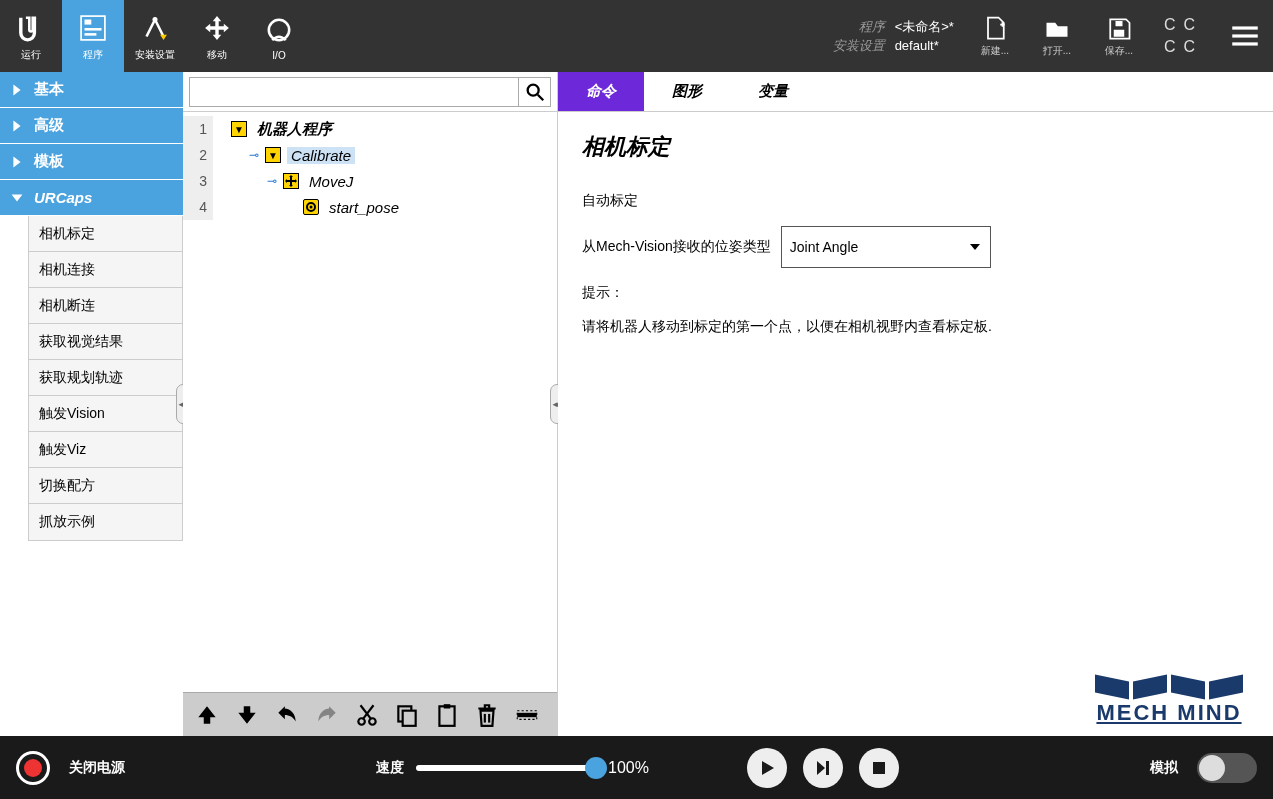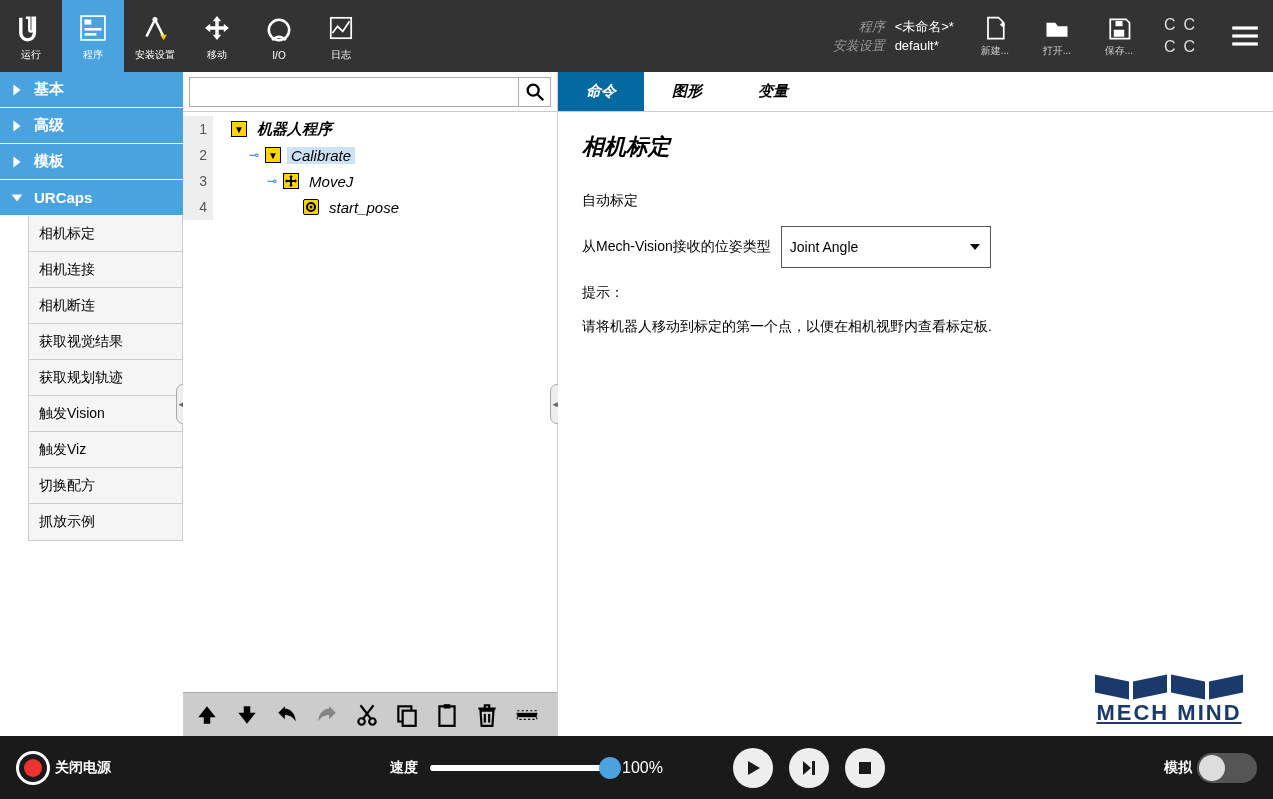--- a/index.html
+++ b/index.html
@@ -16,21 +16,21 @@
 .tb-meta-k { color:#999; font-style:italic; text-align:right; width:60px;}
 .tb-file { width:62px; display:flex; flex-direction:column; align-items:center; justify-content:center; gap:2px; cursor:pointer; }
 .tb-file svg { width:28px; height:28px; }
 .tb-file-label { font-size:10px; color:#ccc; }
 .cc { display:flex; flex-direction:column; justify-content:center; gap:4px; padding:8px 14px; font-family:monospace; font-size:16px; color:#ddd; letter-spacing:8px;}
 .hamburger { width:56px; display:flex; align-items:center; justify-content:center; cursor:pointer; }
 .hamburger svg{width:34px;height:34px;}
 .body { position:absolute; top:72px; left:0; right:0; bottom:63px; display:flex; }
 .sidebar { width:183px; background:#fff; }
 .side-section { height:36px; background:#4aa3df; color:#fff; display:flex; align-items:center; gap:8px; padding-left:8px; border-bottom:1px solid #fff; cursor:pointer; font-size:15px; font-weight:bold;}
-.side-section.open { background:#4aa3df; }
+.side-section.open { background:#4aa3df;font-style:italic; }
 .chev { width:18px; height:18px; }
 .side-sub { margin-left:28px; border:1px solid #ccc; border-top:none; }
 .side-item { height:36px; display:flex; align-items:center; padding-left:10px; font-size:14px; border-bottom:1px solid #ccc; cursor:pointer; background:#f5f5f5; }
 .side-item:last-child{border-bottom:none;}
 .midcol { width:375px; border-right:1px solid #ccc; display:flex; flex-direction:column; position:relative; background:#fff;}
 .searchbar { height:40px; display:flex; align-items:center; padding:4px 6px; border-bottom:1px solid #ccc;}
 .searchbar input{flex:1;height:30px;border:1px solid #aaa;padding:0 6px;font-size:14px;}
 .search-btn{width:32px;height:30px;display:flex;align-items:center;justify-content:center;border:1px solid #aaa;border-left:none;cursor:pointer;}
 .search-btn svg{width:22px;height:22px;}
 .tree { flex:1; overflow:auto; font-size:15px; padding-top:4px;}
@@ -44,38 +44,38 @@
 .key-icon{color:#2a7dd1;font-size:12px;}
 .tlabel { font-style:italic; padding:0 4px;}
 .tlabel.bold{font-weight:bold;}
 .mid-toolbar { height:44px; background:#ccc; display:flex; align-items:center; gap:12px; padding:0 10px; border-top:1px solid #aaa;}
 .mt-btn { width:28px; height:28px; display:flex; align-items:center; justify-content:center; cursor:pointer;}
 .mt-btn svg{width:26px;height:26px;}
 .mt-btn.disabled{opacity:.35; cursor:default;}
 .rightcol { flex:1; display:flex; flex-direction:column; position:relative; background:#fff;}
 .tabs { display:flex; height:40px; border-bottom:1px solid #ccc; align-items:stretch; }
 .tab { padding:0 28px; display:flex; align-items:center; font-size:15px; font-weight:bold; cursor:pointer; font-style:italic;}
-.tab.active { background:#0369a1; color:#fff; }
+.tab.active { background:#6d28d9; color:#fff; }
 .rpanel { padding:20px 24px; font-size:15px; position:relative; flex:1;}
 .rpanel h2 { font-size:22px; font-style:italic; font-weight:bold; margin-bottom:30px;}
 .rp-row { display:flex; align-items:center; gap:10px; margin-bottom:16px; font-size:14px;}
 .rp-select { width:210px; height:42px; border:1px solid #555; display:flex; align-items:center; justify-content:space-between; padding:0 8px; cursor:pointer; background:#fff;}
 .rp-select svg{width:14px;height:14px;}
 .logo { position:absolute; right:30px; bottom:10px; text-align:center; color:#1a3a6b; }
 .logo-mark{display:flex;gap:4px;justify-content:center;margin-bottom:4px;}
 .logo-mark span{width:34px;height:18px;background:#1a3a6b;}
 .logo-mark span:nth-child(1){transform:skewY(12deg);}
 .logo-mark span:nth-child(2){transform:skewY(-12deg);}
 .logo-mark span:nth-child(3){transform:skewY(12deg);}
 .logo-mark span:nth-child(4){transform:skewY(-12deg);}
 .logo-text{font-weight:bold;letter-spacing:2px;font-size:22px;text-decoration:underline;}
 .grip { position:absolute; top:50%; width:14px; height:40px; transform:translateY(-50%); background:#eee; border:1px solid #aaa; border-radius:7px; display:flex; align-items:center; justify-content:center; font-size:9px; color:#666; cursor:pointer;}
 .grip.left{ right:-7px; }
 .grip.mid{ right:-7px; }
-.footer { position:absolute; left:0; right:0; bottom:0; height:63px; background:#1a1a1a; display:flex; align-items:center; color:#fff; padding:0 16px; gap:5px;}
+.footer { position:absolute; left:0; right:0; bottom:0; height:63px; background:#1a1a1a; display:flex; align-items:center; color:#fff; padding:0 16px; gap:19px;}
 .rec { width:34px; height:34px; border-radius:50%; border:3px solid #fff; display:flex; align-items:center; justify-content:center; cursor:pointer;}
 .rec::after{content:"";width:18px;height:18px;border-radius:50%;background:#e33;}
 .f-label{font-size:14px;font-weight:bold;}
 .f-spacer{flex:1;}
 .speed { display:flex; align-items:center; gap:12px; }
 .slider-track{width:180px;height:6px;background:#fff;border-radius:3px;position:relative;}
 .slider-thumb{position:absolute;width:22px;height:22px;border-radius:50%;background:#4aa3df;top:50%;transform:translate(-50%,-50%);left:100%;}
 .play-controls{display:flex;gap:16px;}
 .pc{width:40px;height:40px;border-radius:50%;background:#eee;display:flex;align-items:center;justify-content:center;cursor:pointer;}
 .pc svg{width:20px;height:20px;fill:#1a1a1a;}
@@ -126,29 +126,20 @@
   </div>
   <div class="tb-btn">
     <div class="tb-icon">
         <svg viewBox="0 0 40 40">
           <circle cx="20" cy="20" r="12" stroke="#fff" stroke-width="3" fill="none"></circle>
           <path d="M12 32 Q20 24 28 32" stroke="#fff" stroke-width="3" fill="none"></path>
         </svg>
       </div>
     <div class="tb-label">I/O</div>
   </div>
-  <div class="tb-btn">
-    <div class="tb-icon">
-        <svg viewBox="0 0 40 40">
-          <rect x="8" y="8" width="24" height="24" stroke="#fff" stroke-width="2" fill="none"></rect>
-          <polyline points="10,26 16,18 22,24 30,12" stroke="#fff" stroke-width="2" fill="none"></polyline>
-        </svg>
-      </div>
-    <div class="tb-label">日志</div>
-  </div>
   <div class="tb-spacer"></div>
   <div class="tb-meta">
     <div class="tb-meta-row">
         <span class="tb-meta-k">程序</span>
         <span>&lt;未命名&gt;*</span>
       </div>
     <div class="tb-meta-row">
         <span class="tb-meta-k">安装设置</span>
         <span>default*</span>
       </div>

